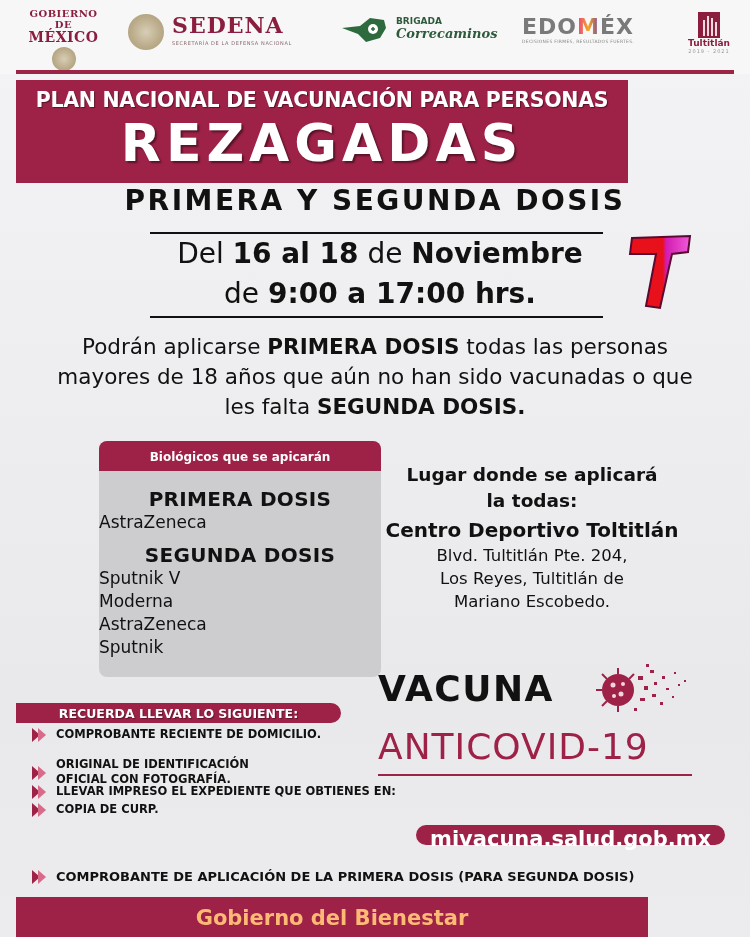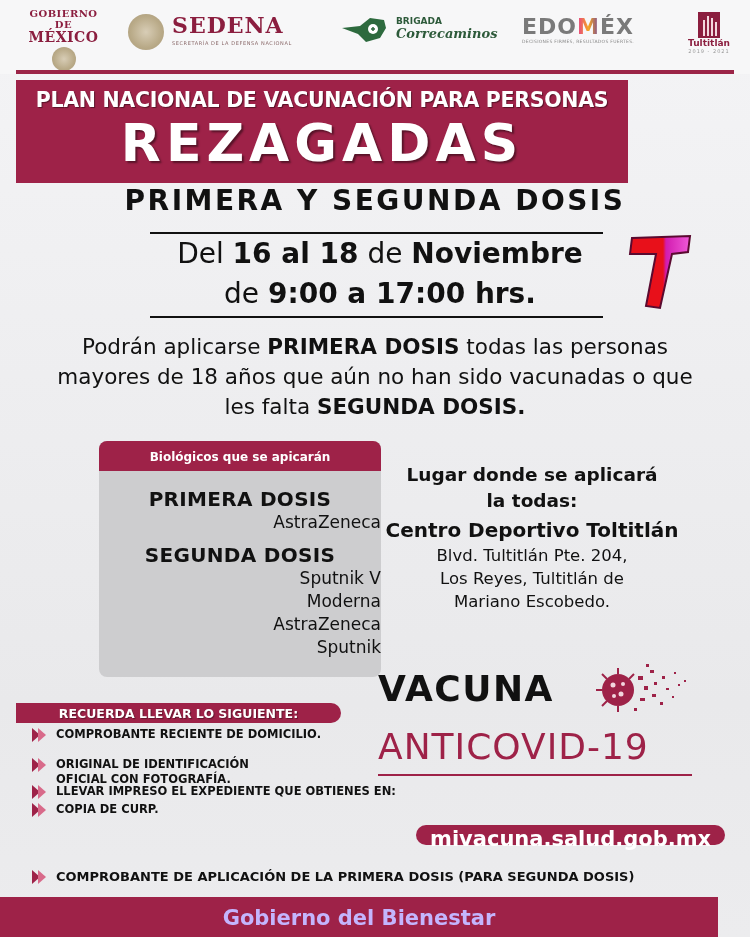--- a/index.html
+++ b/index.html
@@ -37,39 +37,39 @@
   .rule{position:absolute;left:150px;width:453px;height:2px;background:#111;}
   .date{position:absolute;left:130px;width:500px;text-align:center;font-size:28px;line-height:36px;color:#111;}
   .date b{font-weight:bold;}
   .tlogo{position:absolute;left:628px;top:234px;width:66px;height:76px;}
   .intro{position:absolute;left:50px;width:650px;top:332px;text-align:center;font-size:21.5px;line-height:30px;color:#111;}
   .intro b{font-weight:bold;}
 
   .bio{position:absolute;left:59px;top:441px;width:282px;height:236px;background:#cdcdcf;border-radius:8px;overflow:hidden;margin-left:40px;}
   .bio .hdr{height:30px;background:#9e2248;color:#fff;font-weight:bold;font-size:12px;text-align:center;line-height:32px;}
   .bio .h{font-weight:bold;font-size:20px;text-align:center;color:#111;letter-spacing:0.3px;}
-  .bio .v{font-size:17px;text-align:right;color:#111;line-height:23px;}
+  .bio .v{font-size:17px;text-align:left;color:#111;line-height:23px;}
   .place{position:absolute;left:372px;top:462px;width:320px;text-align:center;color:#111;}
   .place .h{font-weight:bold;font-size:18.5px;line-height:26px;}
   .place .c{font-weight:bold;font-size:20px;line-height:28px;margin-top:2px;}
   .place .a{font-size:16.5px;line-height:23px;}
 
   .vac{position:absolute;left:378px;top:668px;width:320px;}
   .vac .t1{font-weight:bold;font-size:36px;letter-spacing:1.5px;color:#111;}
   .vac .t2{position:absolute;top:58px;left:0;font-size:36px;color:#9e2248;letter-spacing:1px;white-space:nowrap;}
   .vac .ul{position:absolute;top:106px;left:0;width:314px;height:2px;background:#9e2248;}
   .virus{position:absolute;left:588px;top:656px;width:104px;height:66px;}
 
   .remember{position:absolute;left:16px;top:703px;width:325px;height:20px;background:#9e2248;border-radius:0 12px 12px 0;color:#fff;font-weight:bold;font-size:12.5px;text-align:center;line-height:21px;text-shadow:1px 1px 1px rgba(0,0,0,.4);}
-  .item{position:absolute;left:32px;display:flex;align-items:flex-start;}
+  .item{position:absolute;left:32px;display:flex;align-items:center;}
   .item .arr{width:16px;height:14px;margin-right:8px;margin-top:1px;flex:0 0 auto;}
   .item .tx{font-weight:bold;font-size:11.5px;line-height:15px;color:#111;white-space:nowrap;}
   .item.big .tx{font-size:13px;font-weight:bold;}
   .url{position:absolute;left:416px;top:825px;height:20px;padding:0 14px;background:#9e2248;border-radius:14px;color:#fff;font-weight:bold;font-size:21px;line-height:28px;}
-  .footer{position:absolute;left:0;top:897px;width:718px;height:40px;background:#9e2248;color:#c4b5fd;font-weight:bold;font-size:21px;text-align:center;line-height:42px;}
+  .footer{position:absolute;left:16px;top:897px;width:632px;height:40px;background:#9e2248;color:#fdba74;font-weight:bold;font-size:21px;text-align:center;line-height:42px;}
 </style>
 </head>
 <body>
 
 <div class="poster">
 
   <div class="topbar">
     <div class="logo gob">
       <div class="l1">GOBIERNO DE</div>
       <div class="l2">MÉXICO</div>

